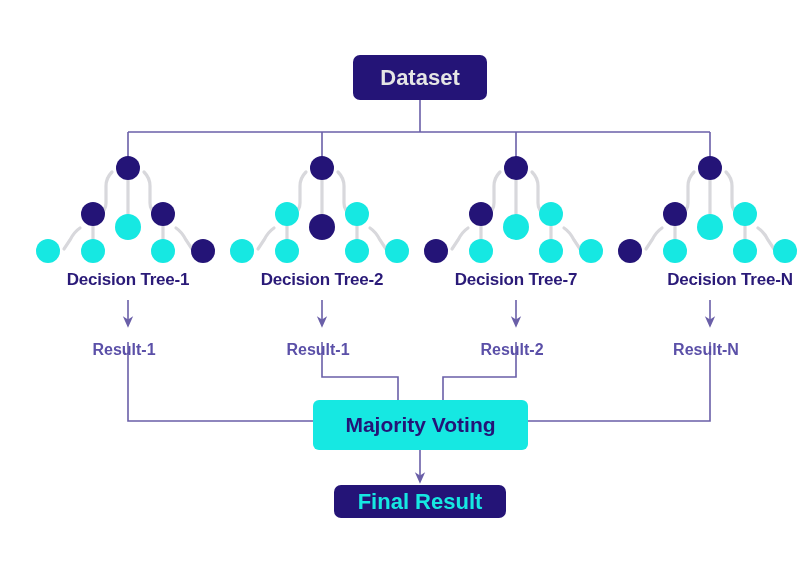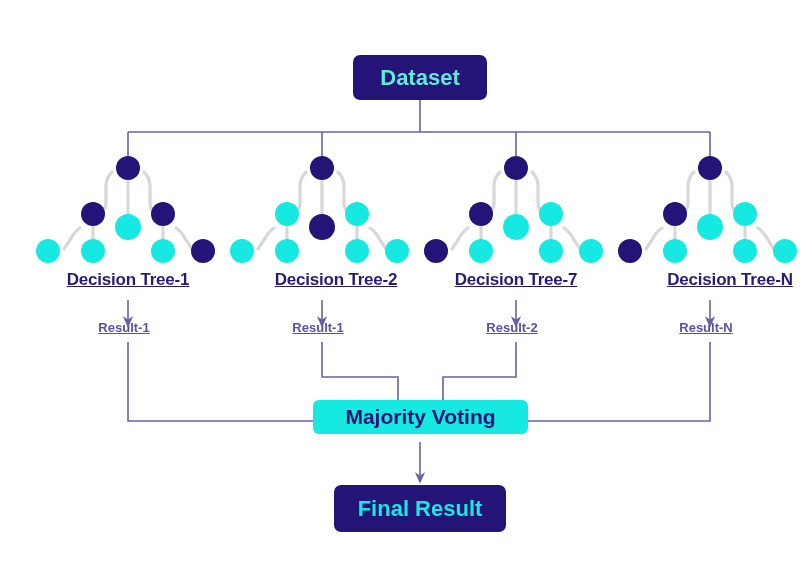--- a/index.html
+++ b/index.html
@@ -19,67 +19,66 @@
     inset: 0;
     width: 807px;
     height: 580px;
   }
   .node-label {
     position: absolute;
     font-weight: bold;
     white-space: nowrap;
     text-align: center;
     transform: translateX(-50%);
-    text-decoration: underline;
   }
   .tree-label {
     font-size: 17px;
     color: #2a1a78;
     top: 270px;
     letter-spacing: -0.2px;
   }
   .result-label {
-    font-size: 13px;
+    font-size: 16px;
     color: #5b50a8;
-    top: 320px;
+    top: 341px;
     font-weight: bold;
   }
   .box {
     position: absolute;
     display: flex;
     align-items: center;
     justify-content: center;
     border-radius: 7px;
     font-weight: bold;
     white-space: nowrap;
   }
   #dataset-box {
     left: 353px;
     top: 55px;
     width: 134px;
     height: 45px;
     background: #241477;
-    color: #5eead4;
+    color: #e5e5e5;
     font-size: 22px;
   }
   #voting-box {
     left: 313px;
     top: 400px;
     width: 215px;
-    height: 34px;
+    height: 50px;
     background: #16e8e2;
     color: #241477;
     font-size: 21px;
     border-radius: 6px;
   }
   #final-box {
     left: 334px;
     top: 485px;
     width: 172px;
-    height: 47px;
+    height: 33px;
     background: #241477;
     color: #16e8e2;
     font-size: 22px;
   }
 </style>
 </head>
 <body>
 
 <svg id="canvas" viewBox="0 0 807 580">
   <defs>
@@ -192,21 +191,21 @@
   </g>
 
   <g fill="none" stroke="#6a5fa8" stroke-width="1.6" marker-end="url(#arrowPurple)">
     <path d="M420,442 L420,478"></path>
   </g>
 </svg>
 
 <div class="box" id="dataset-box">Dataset</div>
 
 <div class="node-label tree-label" style="left:128px">Decision Tree-1</div>
-<div class="node-label tree-label" style="left:336px">Decision Tree-2</div>
+<div class="node-label tree-label" style="left:322px">Decision Tree-2</div>
 <div class="node-label tree-label" style="left:516px">Decision Tree-7</div>
 <div class="node-label tree-label" style="left:730px">Decision Tree-N</div>
 
 <div class="node-label result-label" style="left:124px">Result-1</div>
 <div class="node-label result-label" style="left:318px">Result-1</div>
 <div class="node-label result-label" style="left:512px">Result-2</div>
 <div class="node-label result-label" style="left:706px">Result-N</div>
 
 <div class="box" id="voting-box">Majority Voting</div>
 

